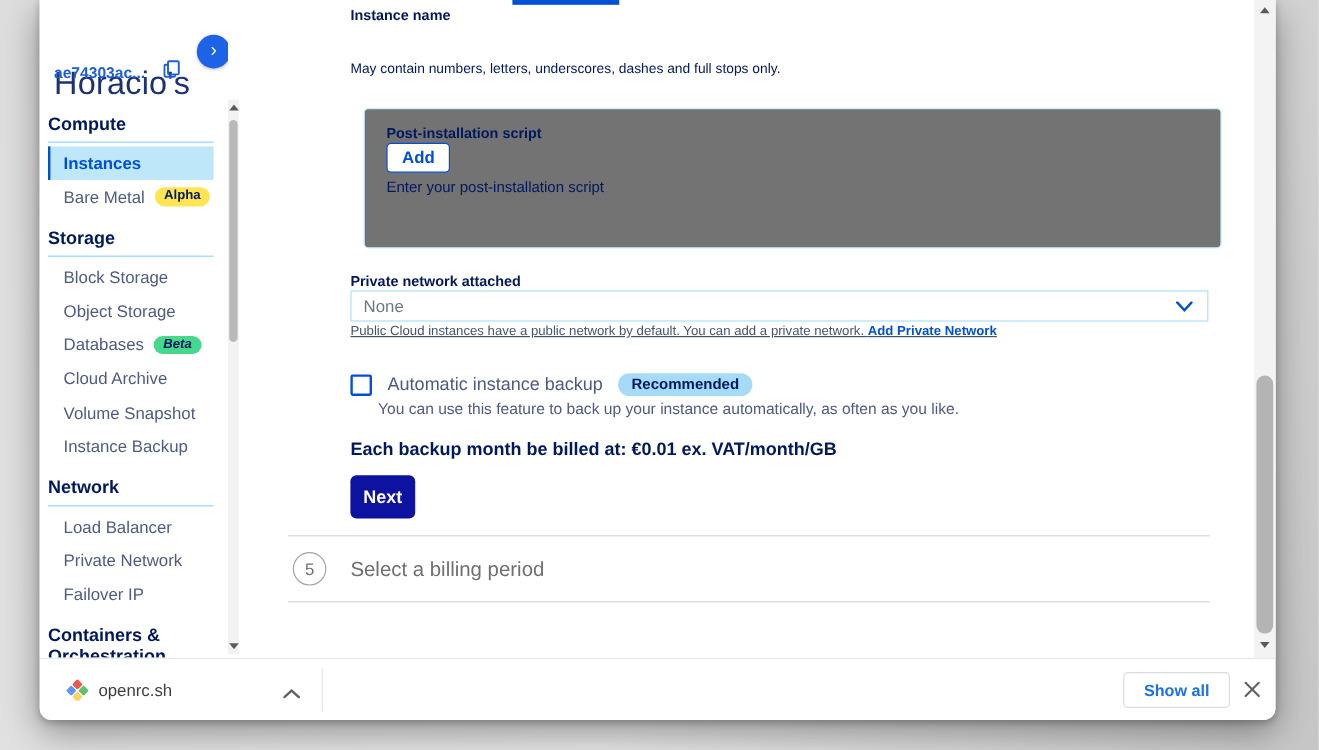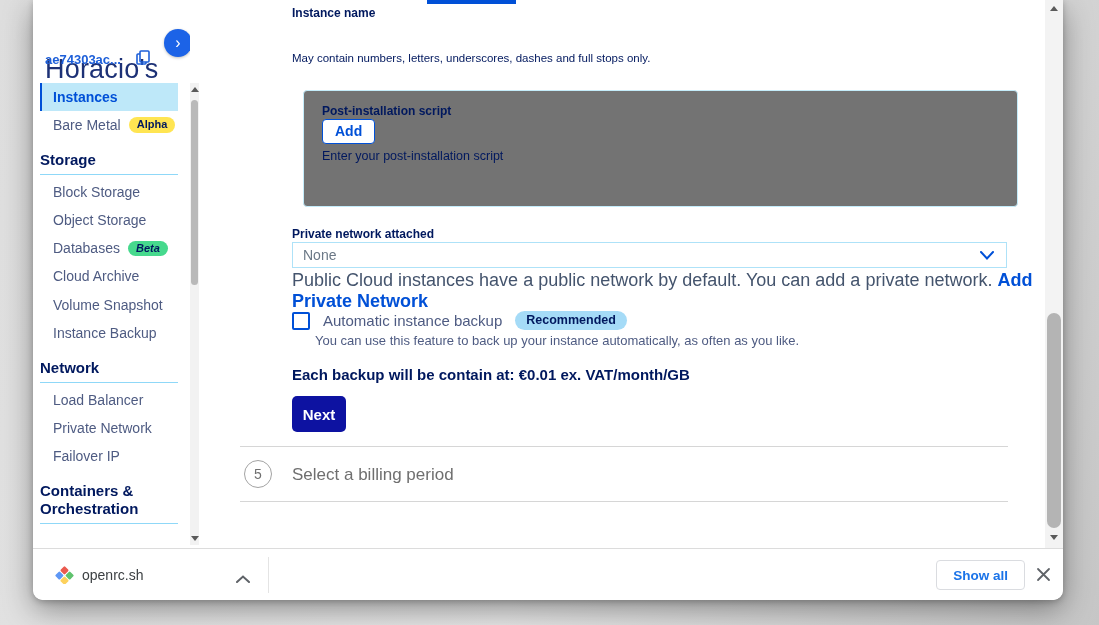--- a/index.html
+++ b/index.html
@@ -81,21 +81,21 @@
   }
   .panel-help{position:absolute;left:18px;top:58px;font-size:12.5px;color:var(--navy,#00185e);}
 
   .select{
     position:absolute;left:79px;top:242px;width:713px;height:24px;background:#fff;
     border:1px solid #aee2f8;cursor:pointer;display:flex;align-items:center;
   }
   .select .sel-value{font-size:14px;color:#6b7886;padding-left:10px;flex:1;}
   .select .chev{margin-right:12px;display:flex;}
 
-  .pn-help{position:absolute;left:79px;top:270px;font-size:18px;color:#44546d;}
+  .pn-help{position:absolute;left:79px;top:270px;font-size:11px;color:#44546d;text-decoration:underline;}
   .pn-help a{color:var(--accent,#0050d7);font-weight:bold;text-decoration:none;cursor:pointer;}
 
   .chk-row{position:absolute;left:79px;top:311px;display:flex;align-items:center;gap:13px;}
   .checkbox{width:14px;height:14px;background:#fff;border:2px solid var(--accent,#0050d7);border-radius:2px;cursor:pointer;}
   .chk-label{font-size:15px;color:#4e5b82;}
   .rec-badge{
     background:var(--recommended,#a5dbf7);color:var(--navy,#00185e);
     font-size:12.5px;font-weight:bold;border-radius:10px;padding:2px 11px 3px;
   }
   .chk-help{position:absolute;left:102px;top:333px;font-size:13px;color:#4e5b82;}
@@ -147,20 +147,21 @@
         <div class="service-row">
           <a class="service-id">ae74303ac...</a>
           <span class="copy-ic">
             <svg width="14" height="15" viewBox="0 0 14 15">
                 <rect x="4" y="1" width="9" height="11" rx="1" fill="none" stroke="#1d5fd9" stroke-width="1.6"></rect>
                 <path d="M4 4 H2 a1 1 0 0 0 -1 1 v8 a1 1 0 0 0 1 1 h7 a1 1 0 0 0 1 -1 v-1" fill="none" stroke="#1d5fd9" stroke-width="1.6"></path>
               </svg>
           </span>
         </div>
         <nav id="sidebar-nav">
+            <div class="nav-heading">Compute</div>
             <div class="nav-item active">
               <span class="nav-label">Instances</span>
             </div>
             <div class="nav-item">
               <span class="nav-label">Bare Metal</span>
               <span class="badge badge-alpha">Alpha</span>
             </div>
             <div class="nav-heading">Storage</div>
             <div class="nav-item">
               <span class="nav-label">Block Storage</span>
@@ -226,21 +227,21 @@
           <span>Public Cloud instances have a public network by default. You can add a private network.</span>
           <a>Add Private Network</a>
         </div>
 
         <div class="chk-row">
           <div class="checkbox"></div>
           <span class="chk-label">Automatic instance backup</span>
           <span class="rec-badge">Recommended</span>
         </div>
         <div class="chk-help">You can use this feature to back up your instance automatically, as often as you like.</div>
-        <div class="billing">Each backup will be contain at: €0.01 ex. VAT/month/GB</div>
+        <div class="billing">Each backup month be billed at: €0.01 ex. VAT/month/GB</div>
 
         <button class="next-btn">Next</button>
 
         <div class="divider" style="top:446px;"></div>
         <div class="step-circle">5</div>
         <div class="step-title">Select a billing period</div>
         <div class="divider" style="top:501px;"></div>
       </main>
 
       <div class="page-scroll">

